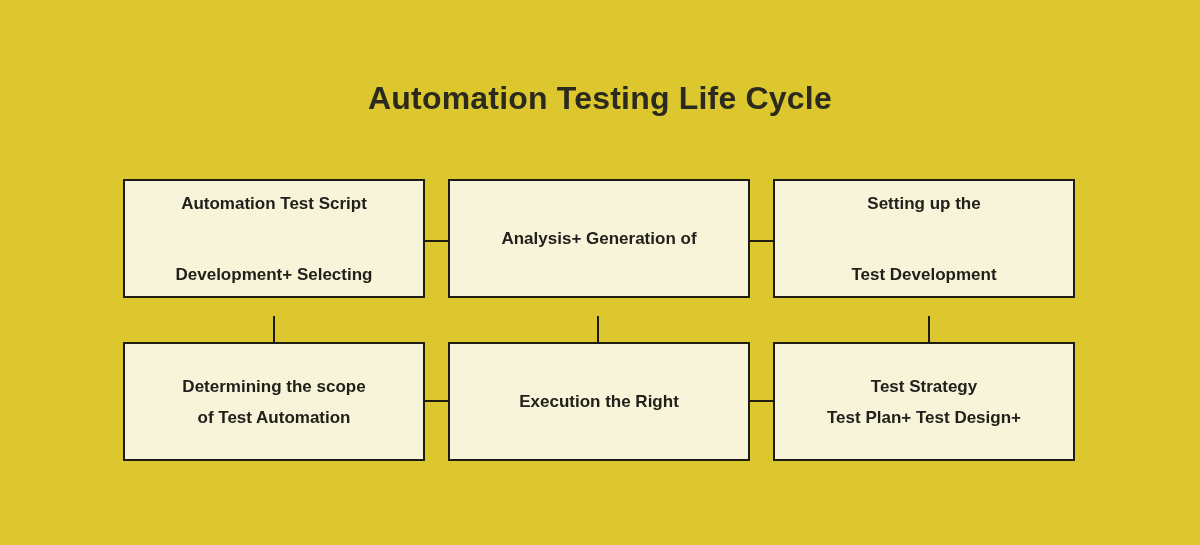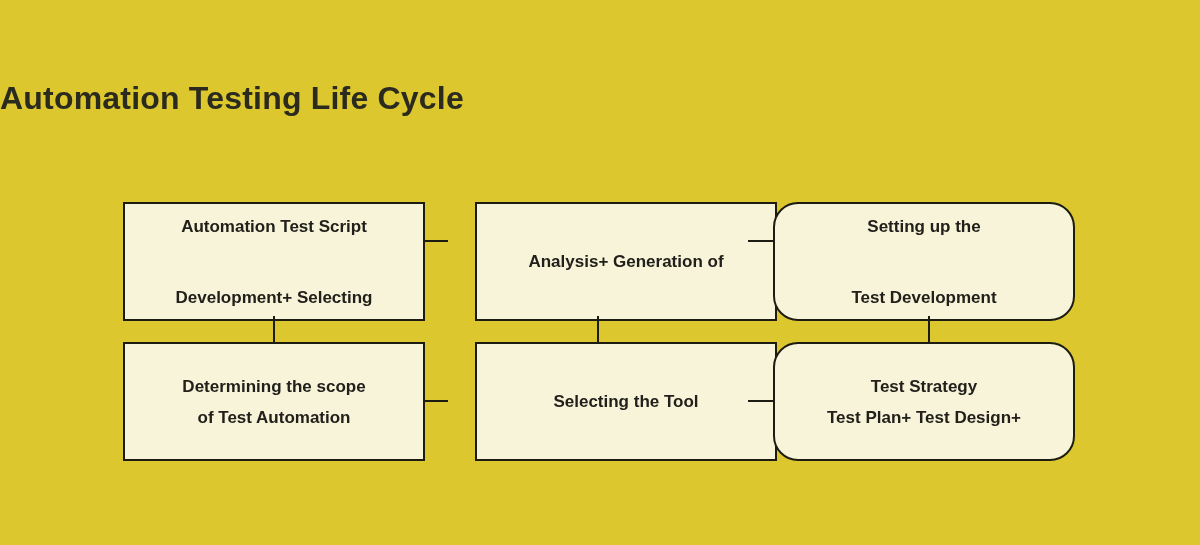--- a/index.html
+++ b/index.html
@@ -12,20 +12,21 @@
     position: relative;
     background: #ddc72e;
     font-family: "Liberation Sans", sans-serif;
     overflow: hidden;
   }
   .title {
     position: absolute;
     top: 80px;
     left: 0;
     width: 1200px;
+    text-align: center;
     font-size: 32px;
     font-weight: 700;
     letter-spacing: 0.2px;
     color: #2b2a1e;
   }
   .node {
     position: absolute;
     width: 298px;
     height: 115px;
     background: #f8f4da;
@@ -35,23 +36,23 @@
     align-items: center;
     justify-content: center;
     text-align: center;
     font-size: 17px;
     font-weight: 700;
     color: #21201a;
     line-height: 31px;
   }
   
   .col1 { left: 123px; }
-  .col2 { left: 448px; margin-left: 27px; }
-  .col3 { left: 773px; border-radius: 25px; }
-  .row1 { top: 202px; gap: 40px; }
+  .col2 { left: 448px; }
+  .col3 { left: 773px; }
+  .row1 { top: 179px; gap: 40px; }
   .row2 { top: 342px; }
 
   .connector {
     position: absolute;
     background: #1c1c12;
   }
   .conn-h { height: 2px; }
   .conn-v { width: 2px; }
 
   .h-1-2 { left: 425px; top: 240px; width: 23px; }
@@ -77,21 +78,21 @@
 <div class="node col3 row1">
   <span>Setting up the</span>
   <span>Test Development</span>
 </div>
 
 <div class="node col1 row2">
   <span>Determining the scope</span>
   <span>of Test Automation</span>
 </div>
 <div class="node col2 row2">
-  <span>Selecting the Tool</span>
+  <span>Execution the Right</span>
 </div>
 <div class="node col3 row2">
   <span>Test Strategy</span>
   <span>Test Plan+ Test Design+</span>
 </div>
 
 <div class="connector conn-h h-1-2"></div>
 <div class="connector conn-h h-2-3"></div>
 <div class="connector conn-h h-4-5"></div>
 <div class="connector conn-h h-5-6"></div>

